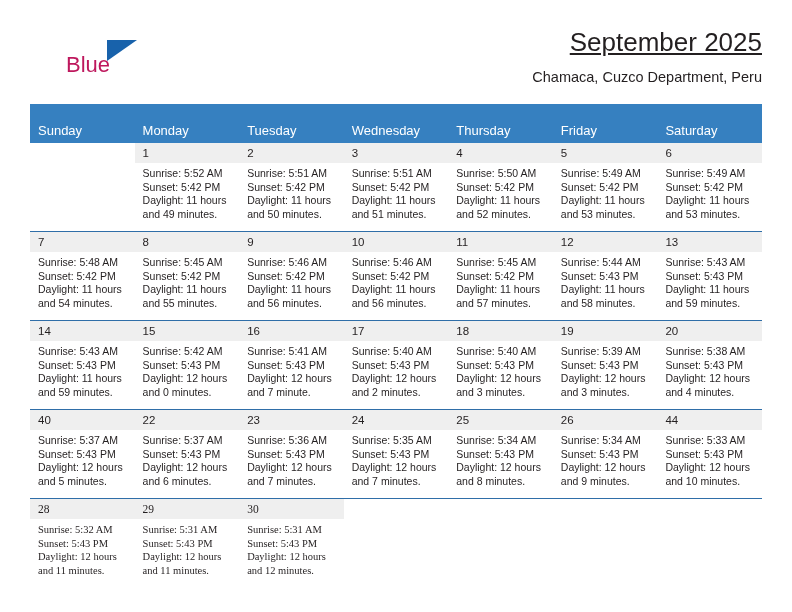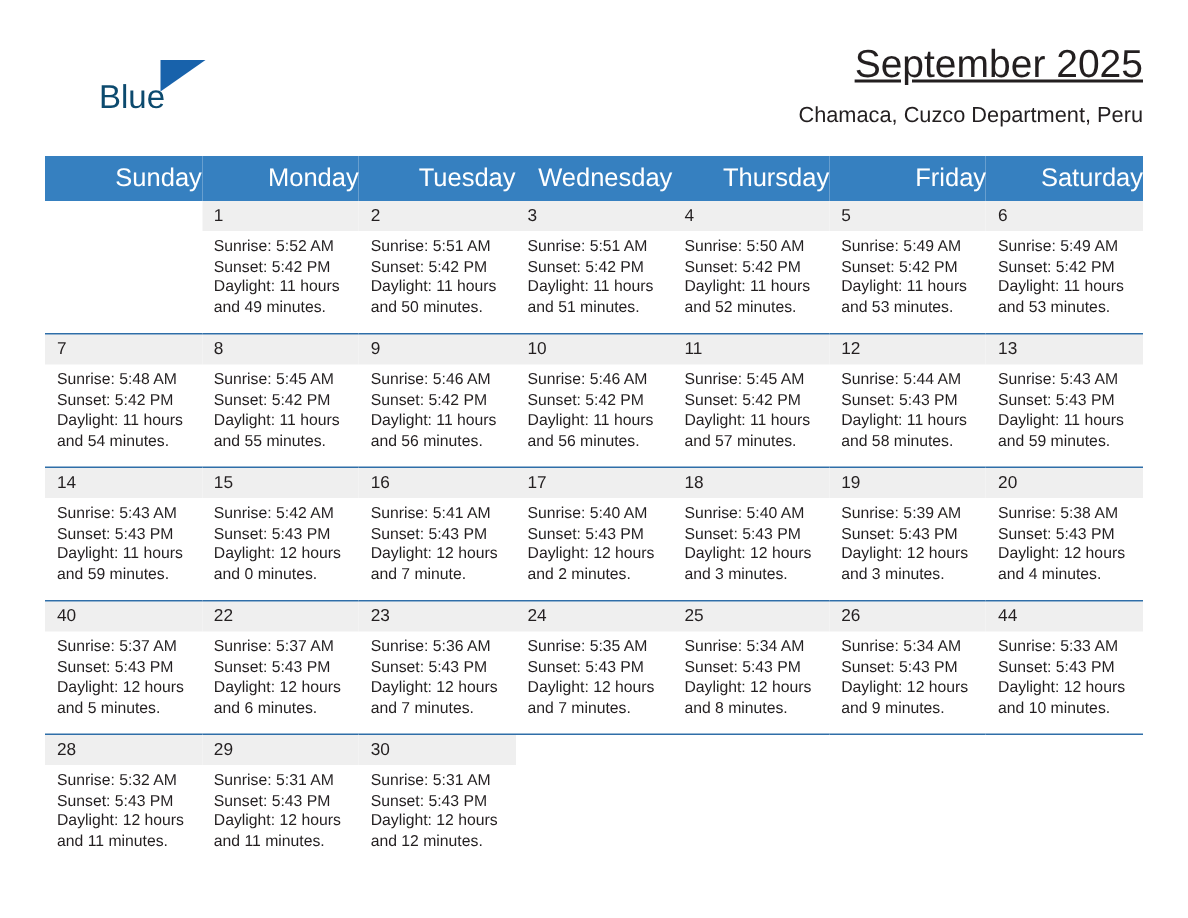--- a/index.html
+++ b/index.html
@@ -43,21 +43,21 @@
     font-size: 22px;
     letter-spacing: 0.1px;
     color: #231f20;
     line-height: 26px;
   }
   .logo-line2 {
     position: absolute;
     left: 32px;
     top: 22px;
     font-size: 22px;
-    color: #0c4a6e;
+    color: #be185d;
     line-height: 26px;
   }
   .logo-tri {
     position: absolute;
     left: 73px;
     top: 10px;
     width: 0;
     height: 0;
     border-left: 30px solid #1862ab;
     border-bottom: 21px solid transparent;
@@ -93,24 +93,24 @@
     width: 732px;
   }
   table.cal {
     width: 732px;
     border-collapse: collapse;
     table-layout: fixed;
   }
   table.cal th {
     background: #3680c0;
     color: #ffffff;
-    font-size: 17px;
+    font-size: 13px;
     font-weight: normal;
-    text-align: right;
-    padding: 5px 0 5px 8px;
+    text-align: left;
+    padding: 19px 0 5px 8px;
     height: 12px;
     border: none;
   }
   table.cal td {
     vertical-align: top;
     padding: 0;
     border: none;
     width: 104.57px;
     border-top: 1.3px solid #2f6ea8;
   }
@@ -140,20 +140,21 @@
     padding: 4px 6px 0 8px;
     font-size: 10.5px;
     line-height: 13.6px;
     color: #231f20;
   }
   .details div {
     white-space: nowrap;
   }
   tr.week-row.last td .cell {
     height: 92px;
+    font-family: Liberation Serif, serif;
   }
 </style>
 </head>
 <body>
 
 <div class="page">
 
   <div class="header">
 
     <div class="logo">

